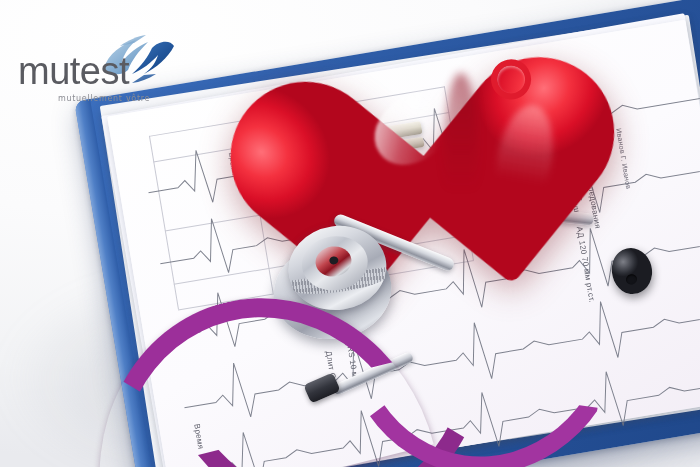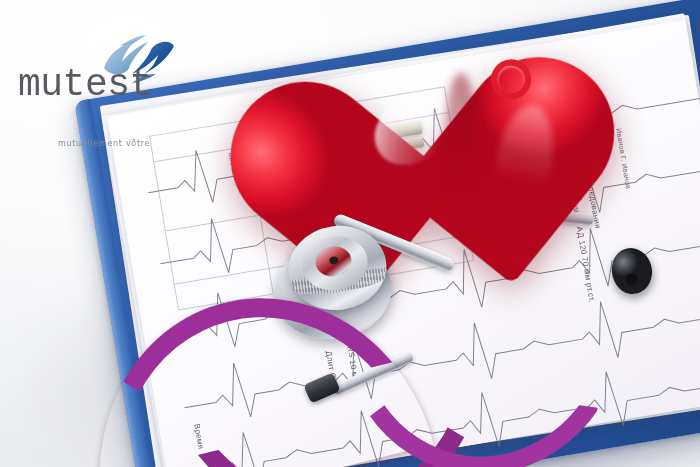--- a/index.html
+++ b/index.html
@@ -206,27 +206,26 @@
     transform:rotate(-14deg);box-shadow:0 4px 9px rgba(25,25,32,.45);
   }
   .earbud-hole{
     position:absolute;left:12px;top:26px;width:11px;height:10px;border-radius:50%;
     background:#121318;box-shadow:inset 0 1px 2px rgba(0,0,0,.8);
   }
 
   
   .logo{position:absolute;left:18px;top:24px;width:166px;height:82px;}
   .logo-text{
-    position:absolute;left:0;top:42px;font-size:38px;letter-spacing:-.5px;
-    color:#5a5b61;font-family:Liberation Mono, monospace;font-weight:400;line-height:1;
+    position:absolute;left:0;top:28px;font-size:38px;letter-spacing:-.5px;
+    color:#5a5b61;font-family:Liberation Sans, sans-serif;font-weight:400;line-height:1;
   }
   .logo-tag{
     position:absolute;left:40px;top:70px;font-size:8px;color:#8b8c93;letter-spacing:.7px;
     font-family:"DejaVu Sans",sans-serif;
-    margin-top:45px;
   }
   .logo-birds{position:absolute;left:76px;top:0px;width:90px;height:74px;}
 </style>
 </head>
 <body>
 
 <div class="stage">
 
   <div class="backdrop"></div>
   <div class="backdrop-shadow"></div>

